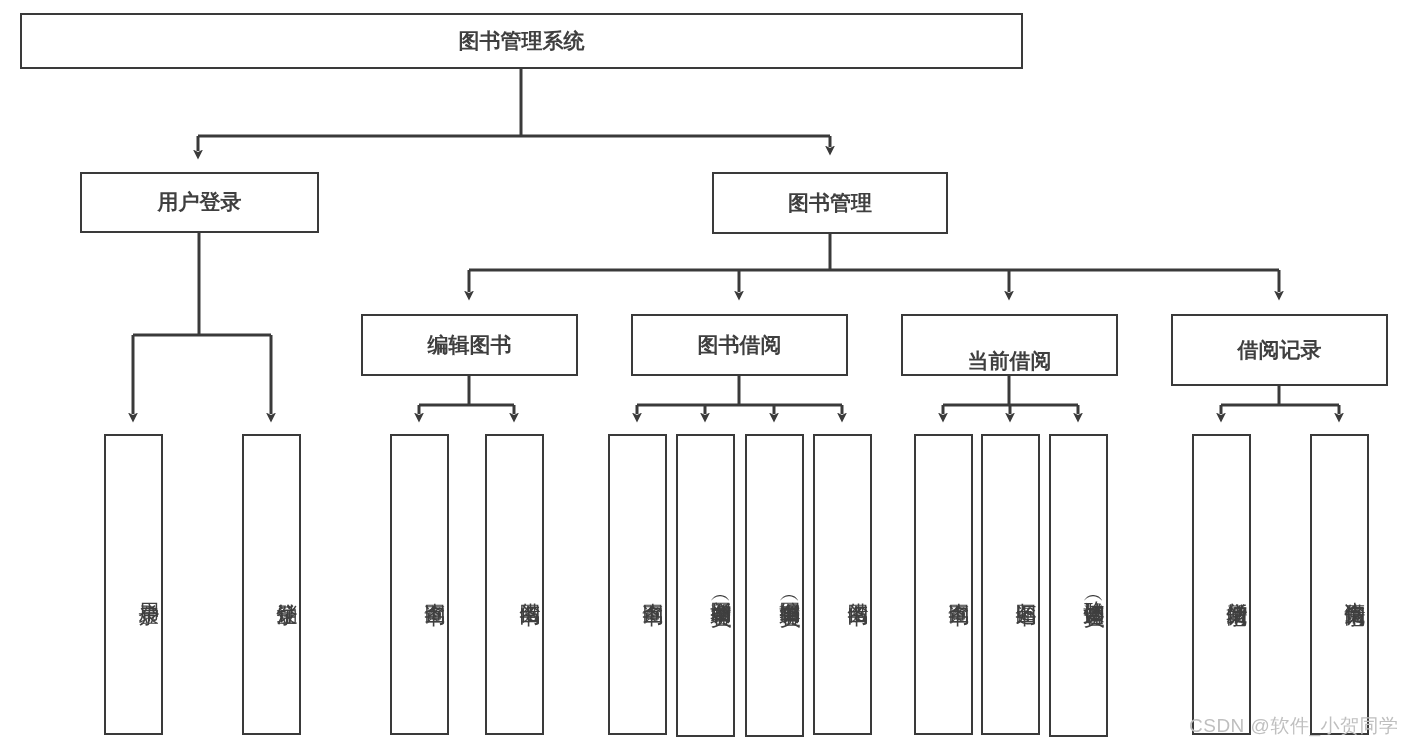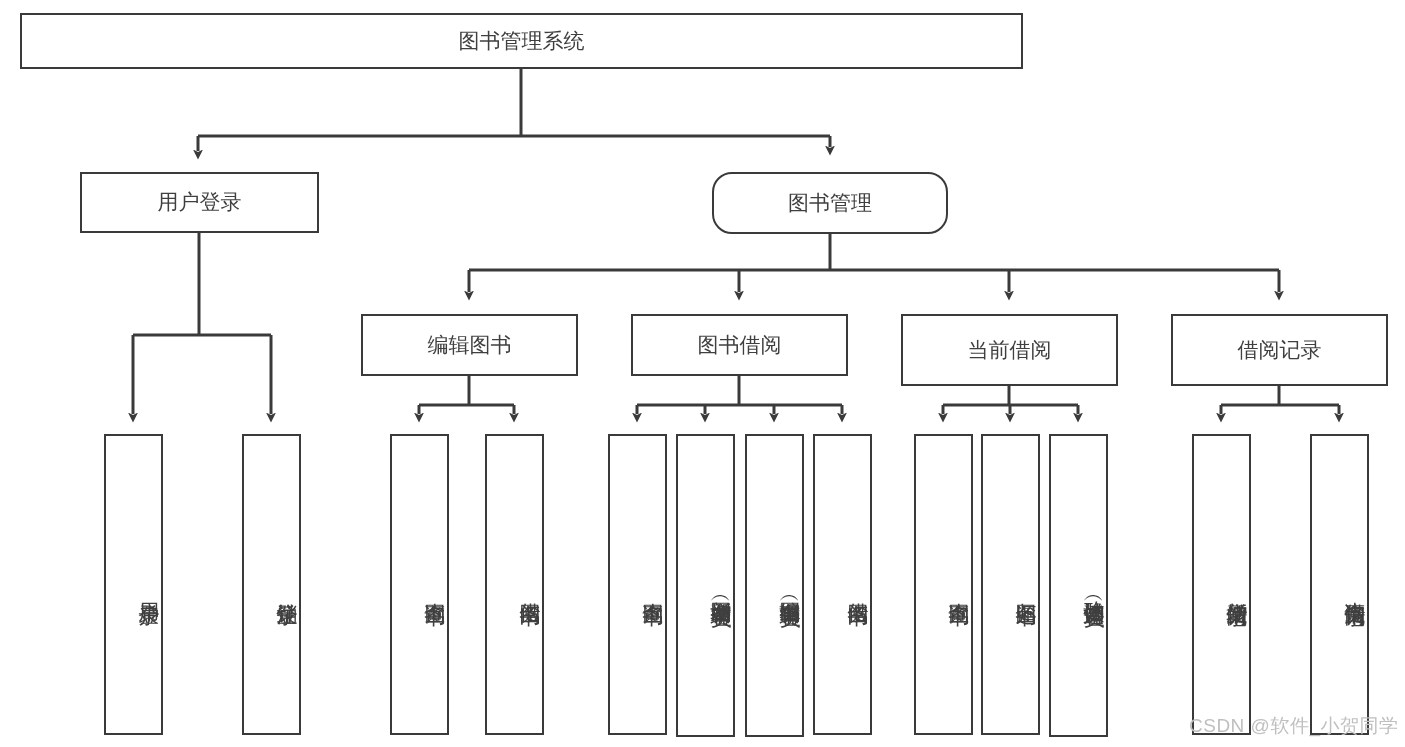--- a/index.html
+++ b/index.html
@@ -33,20 +33,21 @@
     background: #ffffff;
     border: 2px solid #3a3a3a;
     display: flex;
     align-items: center;
     justify-content: center;
     color: #3f3f3f;
     line-height: 1.18;
   }
   .node.h {
     font-size: 21px;
+    font-weight: bold;
   }
   .node.v {
     writing-mode: vertical-rl;
     text-orientation: upright;
     font-size: 21px;
     padding-top: 6px;
     letter-spacing: 1px;
     align-items: flex-start;
     justify-content: center;
   }
@@ -121,31 +122,31 @@
     </g>
   </svg>
 
   <div class="node h" style="left:20px; top:13px; width:1003px; height:56px;">
     <span>图书管理系统</span>
   </div>
 
   <div class="node h" style="left:80px; top:172px; width:239px; height:61px;">
     <span>用户登录</span>
   </div>
-  <div class="node h" style="left:712px; top:172px; width:236px; height:62px;border-radius:20px;">
+  <div class="node h" style="left:712px; top:172px; width:236px; height:62px;">
     <span>图书管理</span>
   </div>
 
   <div class="node h" style="left:361px; top:314px; width:217px; height:62px;">
     <span>编辑图书</span>
   </div>
   <div class="node h" style="left:631px; top:314px; width:217px; height:62px;">
     <span>图书借阅</span>
   </div>
-  <div class="node h" style="left:901px; top:314px; width:217px; height:72px;">
+  <div class="node h" style="left:901px; top:314px; width:217px; height:62px;align-items:flex-end;">
     <span>当前借阅</span>
   </div>
   <div class="node h" style="left:1171px; top:314px; width:217px; height:72px;">
     <span>借阅记录</span>
   </div>
 
   <div class="node v" style="left:104px; top:434px; width:59px; height:301px;">
     <span class="vtext">用户登录</span>
   </div>
   <div class="node v" style="left:242px; top:434px; width:59px; height:301px;">

